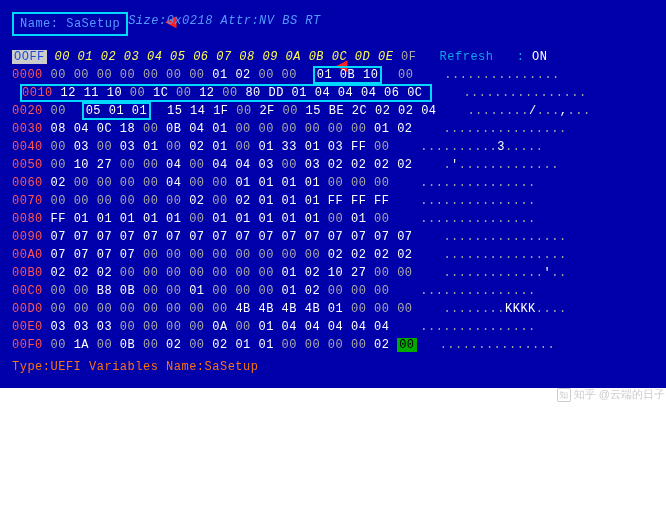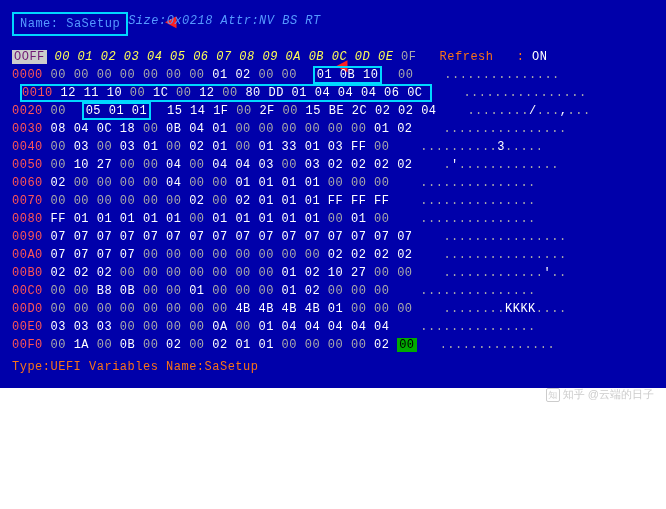--- a/index.html
+++ b/index.html
@@ -32,42 +32,42 @@
   .attr-text { color: #5599ff; font-style: italic; }
   .arrow-red {
     position: absolute;
     color: #ff2020;
     font-size: 20px;
     font-weight: bold;
   }
   .arrow1 { left: 165px; top: 8px; }
   .arrow2 { left: 336px; top: 52px; }
   .hex-line { white-space: pre; position: relative; }
-  .col-header-off { background: #cccccc; color: #701a75; padding: 0 2px; }
+  .col-header-off { background: #cccccc; color: #1d4ed8; padding: 0 2px; }
   .yellow { color: #ffff55; font-style: italic; }
   .red { color: #ff5555; text-align: right; }
-  .cyan { color: #f97316; margin-top: 38px; }
+  .cyan { color: #0ea5e9; margin-top: 38px; }
   .white { color: #ffffff; }
   .gray { color: #aaaaaa; }
   .hl-cyan { border: 2px solid #00d8ff; padding: 0 2px; display: inline-block; line-height: 14px; margin: -2px 8px; }
   .hl-green { background: #00aa00; color: #000; padding: 0 2px; }
   .ascii-col { color: #aaaaaa; }
   .ascii-white { color: #ffffff; }
   .footer-row { color: #f97316; margin-top: 4px; }
   .caption {
     text-align: center;
     color: #ff3333;
     font-family: sans-serif;
     font-size: 20px;
     padding: 14px 0 8px 0;
     position: relative;
   }
   .watermark {
     position: absolute;
-    right: 12px;
+    right: 1px;
     bottom: 8px;
     font-size: 11px;
     color: #ccc;
     font-family: sans-serif;
   }
   .wm-icon {
     display: inline-block;
     width: 12px; height: 12px;
     border: 1px solid #ccc;
     border-radius: 2px;

